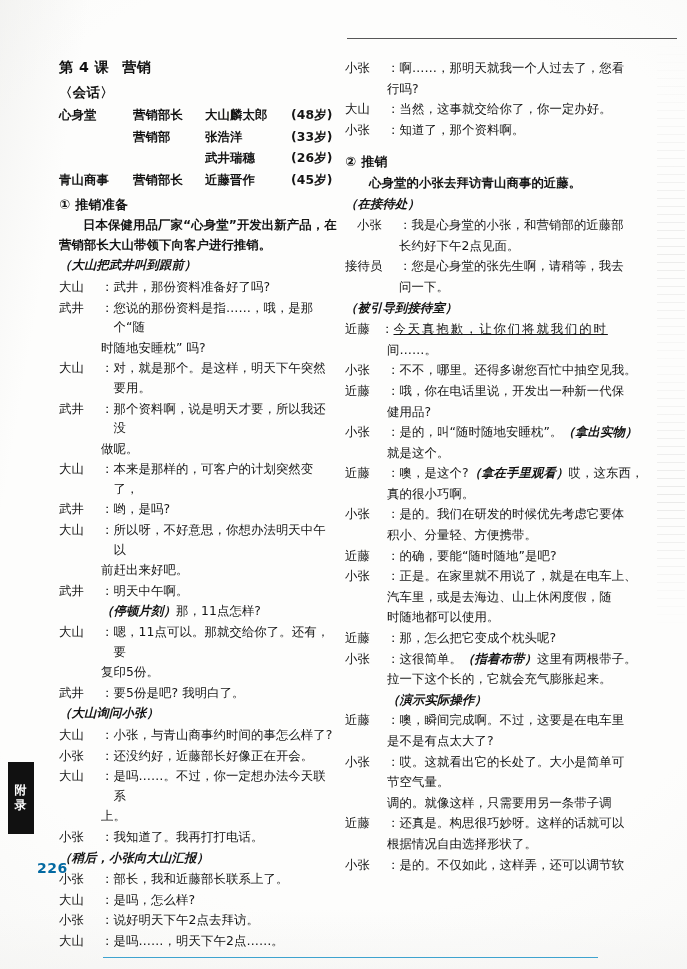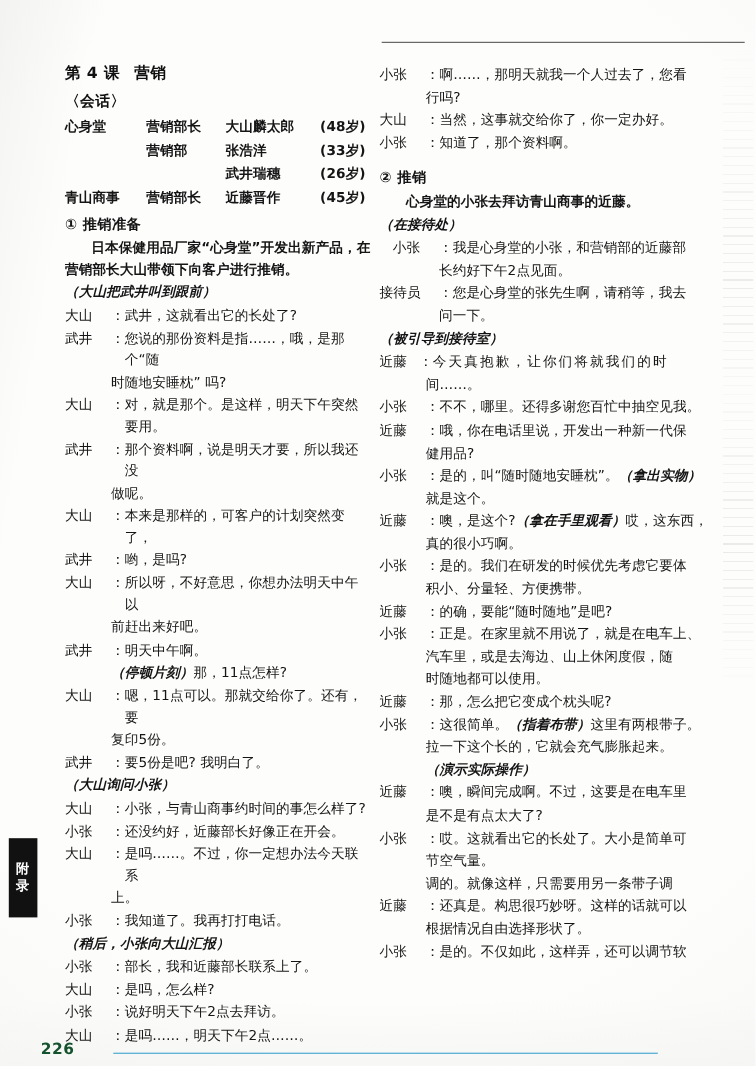--- a/index.html
+++ b/index.html
@@ -128,21 +128,21 @@
     margin: 0 0 1px 0;
   }
   .cont .stage-inline {
     font-style: italic;
     font-weight: bold;
   }
 
   .blank { height: 12px; }
 
   
-  .spread { letter-spacing: 1.9px; }
+  .spread { letter-spacing: 1.9px; text-decoration: underline; }
 
   
   #side-tab {
     position: absolute;
     left: 8px;
     top: 762px;
     width: 26px;
     height: 72px;
     background: #111111;
     color: #ffffff;
@@ -153,24 +153,24 @@
     font-size: 12px;
     font-weight: bold;
     line-height: 15px;
     letter-spacing: 1px;
   }
 
   
   #page-number {
     position: absolute;
     left: 37px;
-    top: 946px;
+    top: 860px;
     font-size: 14px;
     font-weight: bold;
-    color: #14532d;
+    color: #0369a1;
     letter-spacing: 0.5px;
   }
 
   
   #bottom-rule {
     position: absolute;
     left: 103px;
     top: 957px;
     width: 495px;
     height: 0;
@@ -240,21 +240,21 @@
       </table>
 
       <div class="section-mark">① 推销准备</div>
       <div class="narration">日本保健用品厂家“心身堂”开发出新产品，在营销部长大山带领下向客户进行推销。</div>
 
       <div class="stage">（大山把武井叫到跟前）</div>
 
       <div class="line">
         <span class="spk">大山</span>
           <span style="flex:0 0 auto;">：</span>
-        <span class="txt">武井，这就看出它的长处了?</span>
+        <span class="txt">武井，那份资料准备好了吗?</span>
       </div>
 
       <div class="line">
         <span class="spk">武井</span>
           <span style="flex:0 0 auto;">：</span>
         <span class="txt">您说的那份资料是指……，哦，是那个“随</span>
       </div>
       <div class="cont">时随地安睡枕” 吗?</div>
 
       <div class="line">

